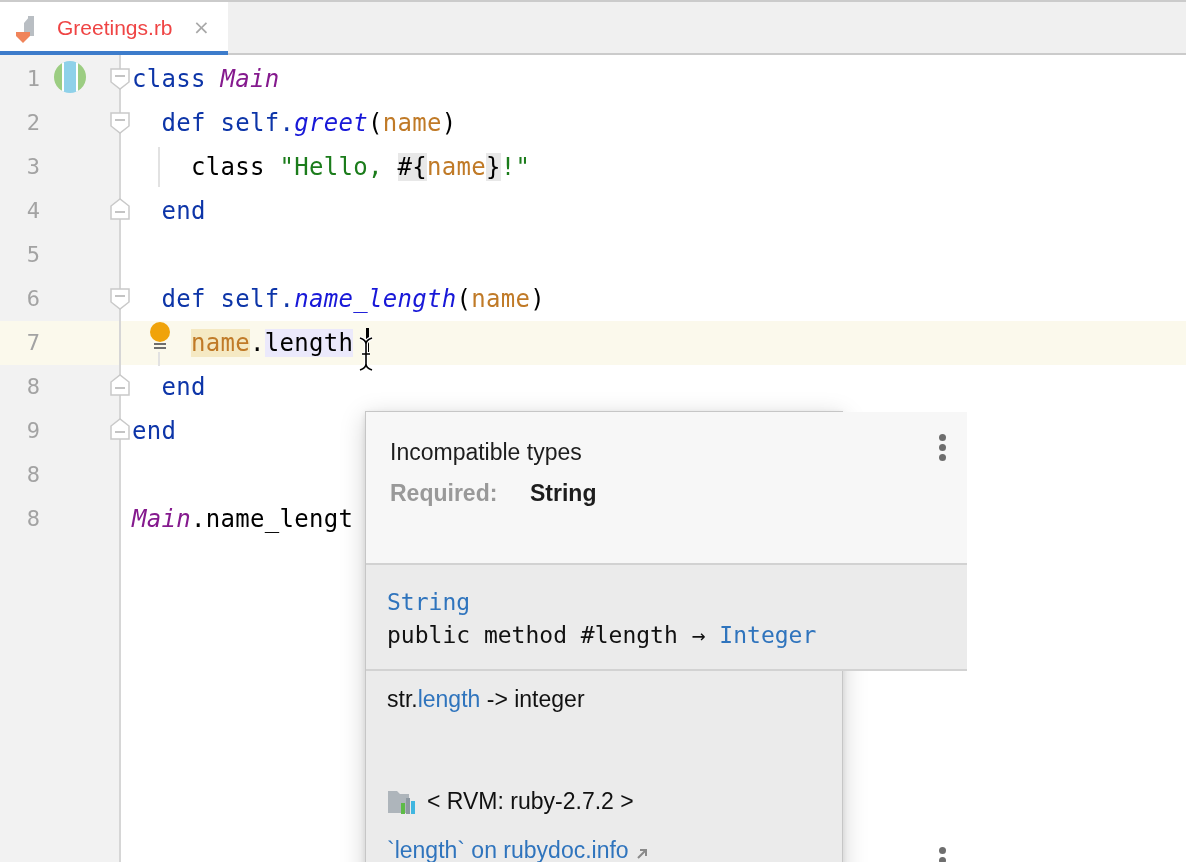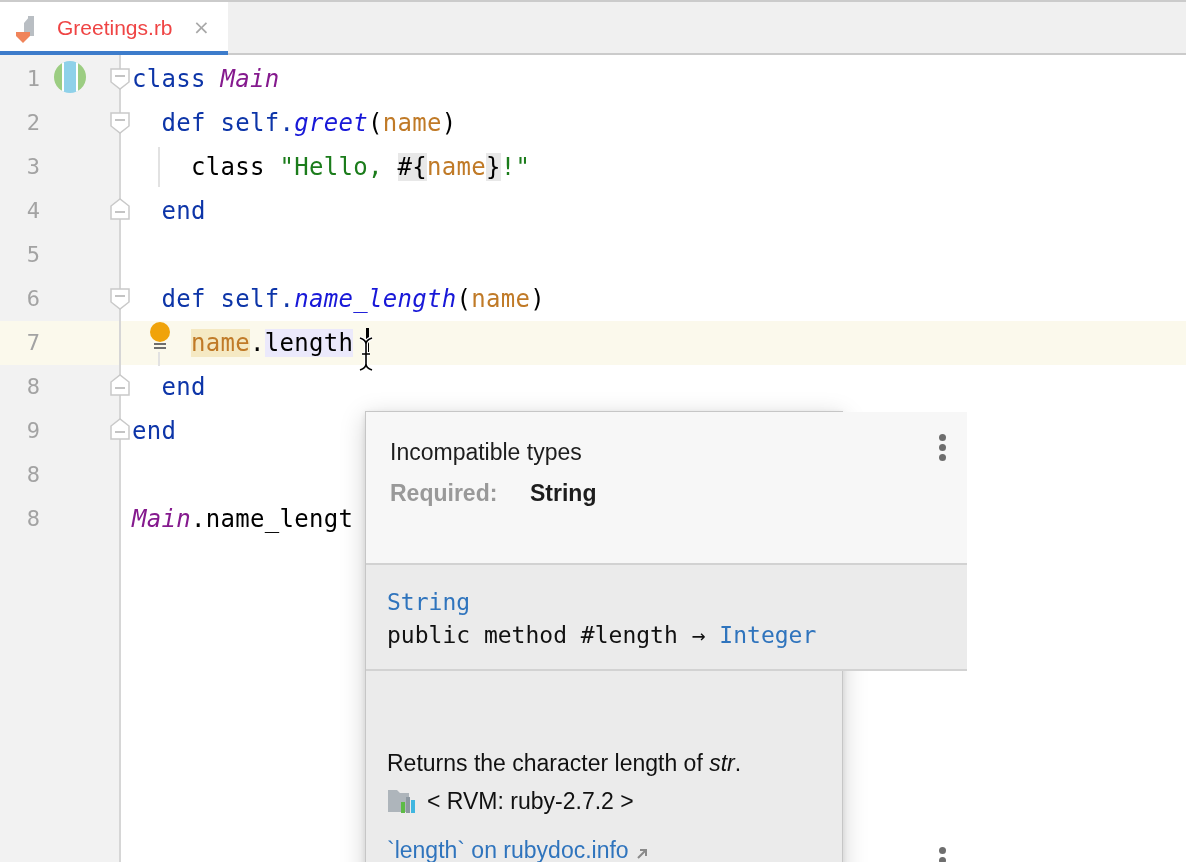--- a/index.html
+++ b/index.html
@@ -110,21 +110,21 @@
     .sig-line {
       position: absolute; left: 21px; top: 57px; font-family: "DejaVu Sans Mono", monospace;
       font-size: 23px; color: #111; white-space: pre;
     }
     .sig-line .link { color: #2f74bd; }
 
     .doc-syn { position: absolute; left: 21px; top: 274px; font-size: 23px; color: #111; }
     .doc-syn .link { color: #2f74bd; }
     .doc-desc { position: absolute; left: 21px; top: 338px; font-size: 23px; color: #111; }
     .doc-desc em { font-style: italic; }
-    .doc-lib { position: absolute; left: 21px; top: 376px; font-size: 23px; color: #111; display: flex; align-items: flex-start; }
+    .doc-lib { position: absolute; left: 21px; top: 376px; font-size: 23px; color: #111; display: flex; align-items: flex-end; }
     .lib-icon { width: 32px; height: 26px; margin-right: 8px; }
     .doc-link { position: absolute; left: 21px; top: 425px; font-size: 23px; color: #2f74bd; display: flex; align-items: center; }
     .ext-arrow { width: 14px; height: 14px; margin-left: 6px; margin-top: 6px; }
   </style>
 </head>
 <body>
 
 <div class="tabbar">
   <div class="tab">
     <svg class="tab-icon" viewBox="0 0 30 30">
@@ -225,22 +225,22 @@
         <span></span>
         <span></span>
       </div>
   </div>
 
   <div class="popup-section2">
     <div class="sig-type">String</div>
     <div class="sig-line"><span>public method #length → </span><span class="link">Integer</span></div>
   </div>
 
-
-  <div class="doc-desc"><span>Returns the character length of </span><em>str</em><span>.</span></div>
+  <div class="doc-syn"><span>str.</span><span class="link">length</span><span> -&gt; integer</span></div>
+
 
   <div class="doc-lib">
     <svg class="lib-icon" viewBox="0 0 32 26">
       <path d="M1 2 H10 L13 5 H22 V24 H1 Z" fill="#aeb5bb"></path>
       <rect x="14" y="14" width="4" height="11" fill="#5dbb47"></rect>
       <rect x="19" y="9" width="4" height="16" fill="#8d98a1"></rect>
       <rect x="24" y="12" width="4" height="13" fill="#40b6e0"></rect>
     </svg>
     <span>&lt; RVM: ruby-2.7.2 &gt;</span>
   </div>

